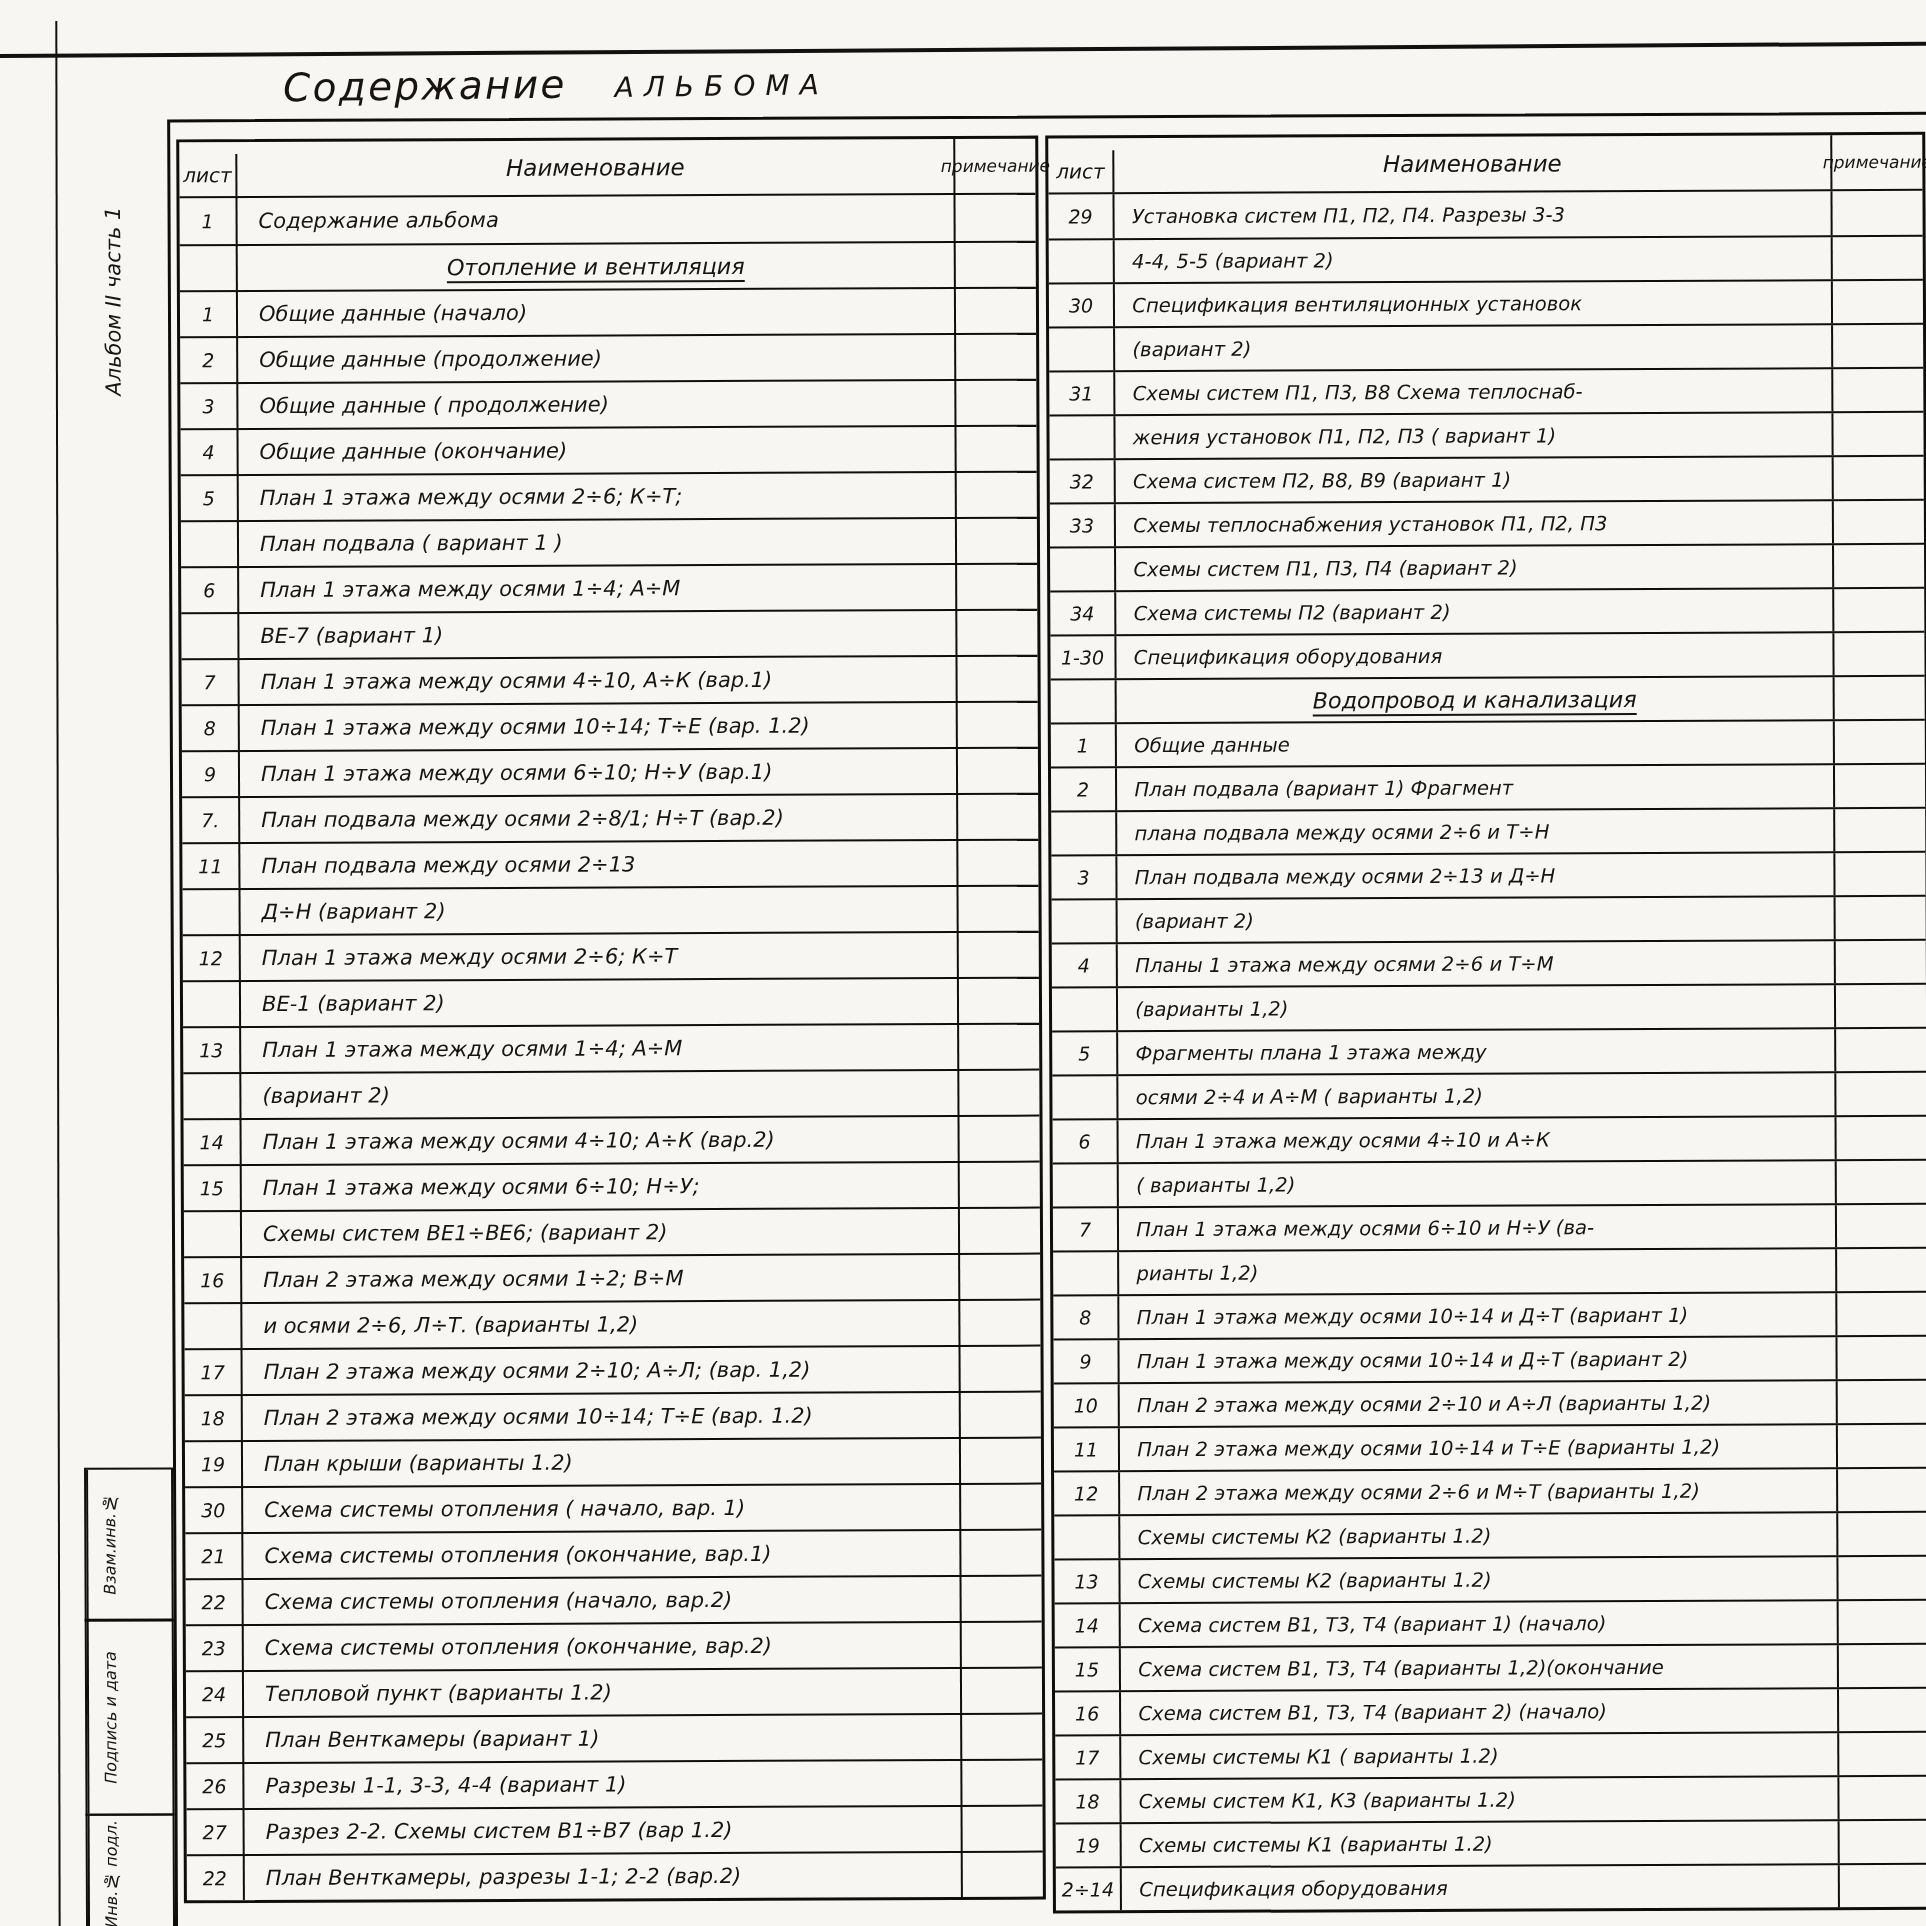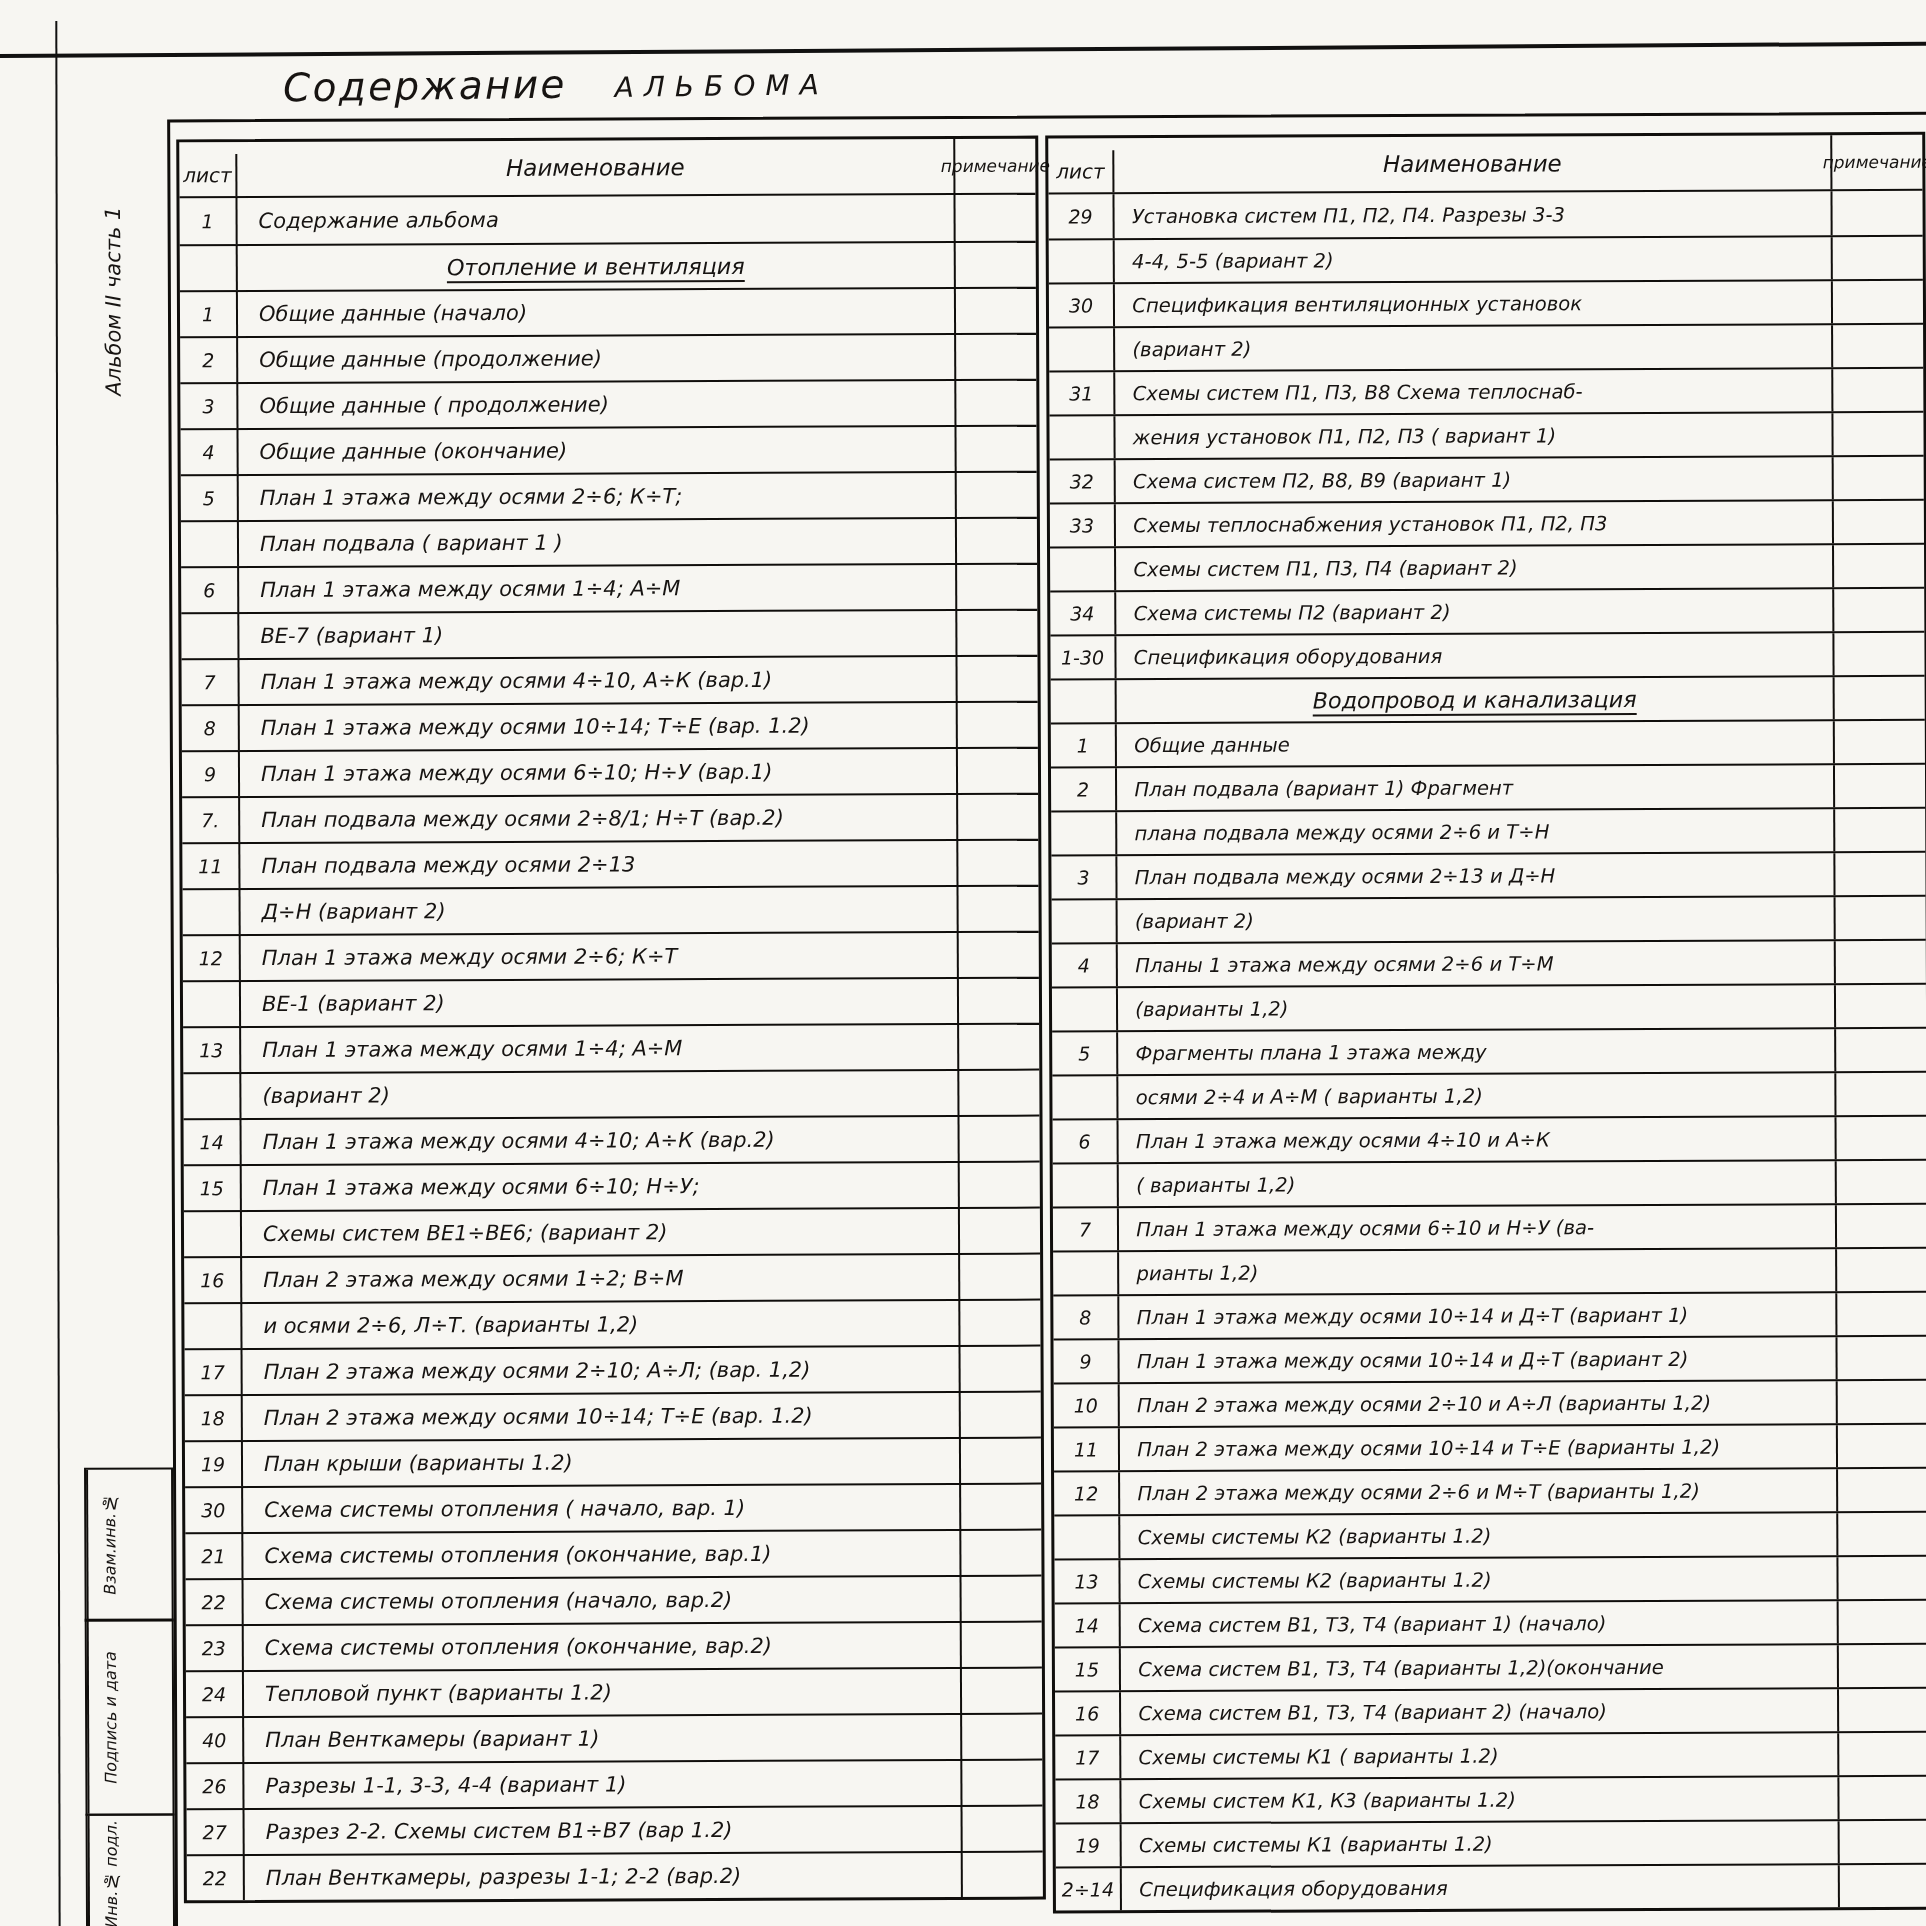--- a/index.html
+++ b/index.html
@@ -255,21 +255,21 @@
     <div class="c-num">23</div>
     <div class="c-name">Схема системы отопления (окончание, вар.2)</div>
     <div class="c-note"></div>
   </div>
         <div class="trow">
     <div class="c-num">24</div>
     <div class="c-name">Тепловой пункт (варианты 1.2)</div>
     <div class="c-note"></div>
   </div>
         <div class="trow">
-    <div class="c-num">40</div>
+    <div class="c-num">25</div>
     <div class="c-name">План Венткамеры (вариант 1)</div>
     <div class="c-note"></div>
   </div>
         <div class="trow">
     <div class="c-num">26</div>
     <div class="c-name">Разрезы 1-1, 3-3, 4-4 (вариант 1)</div>
     <div class="c-note"></div>
   </div>
         <div class="trow">
     <div class="c-num">27</div>

